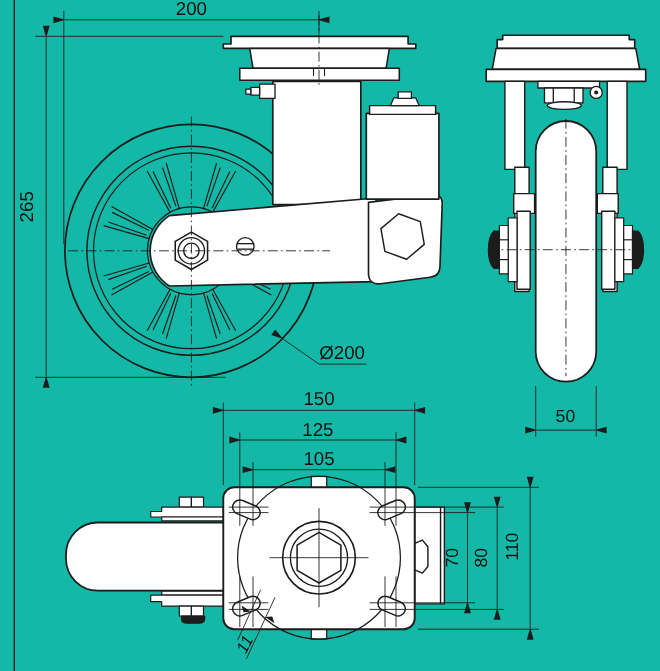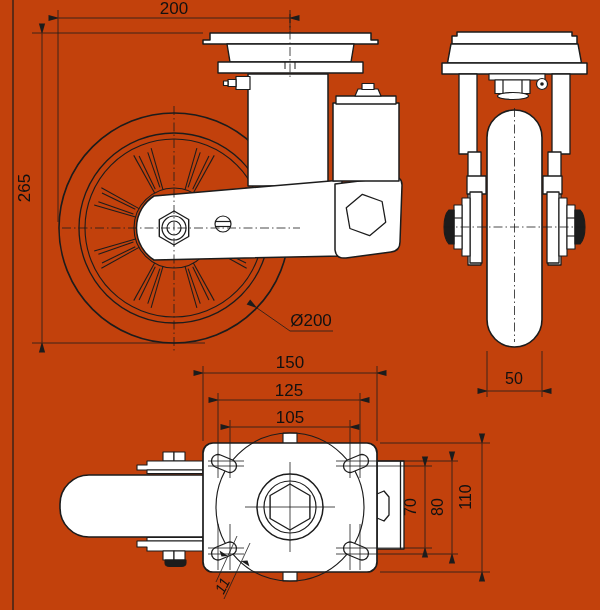--- a/index.html
+++ b/index.html
@@ -1,16 +1,16 @@
 <!DOCTYPE html>
 <html><head>
 <meta charset="utf-8">
 <style>
   html,body{margin:0;padding:0;background:#fff;}
-  .sheet{position:relative;width:600px;height:610px;background:#c2410c;overflow:hidden;}
+  .sheet{position:relative;width:600px;height:610px;background:#14b8a6;overflow:hidden;}
   svg{display:block;}
   text{font-family:"Liberation Sans","DejaVu Sans",sans-serif;fill:#111;}
   .dim{font-size:17px;}
   .dimS{font-size:16px;}
   .dimI{font-size:15px;font-style:italic;}
 </style>
 </head>
 <body>
 
 <div class="sheet">

